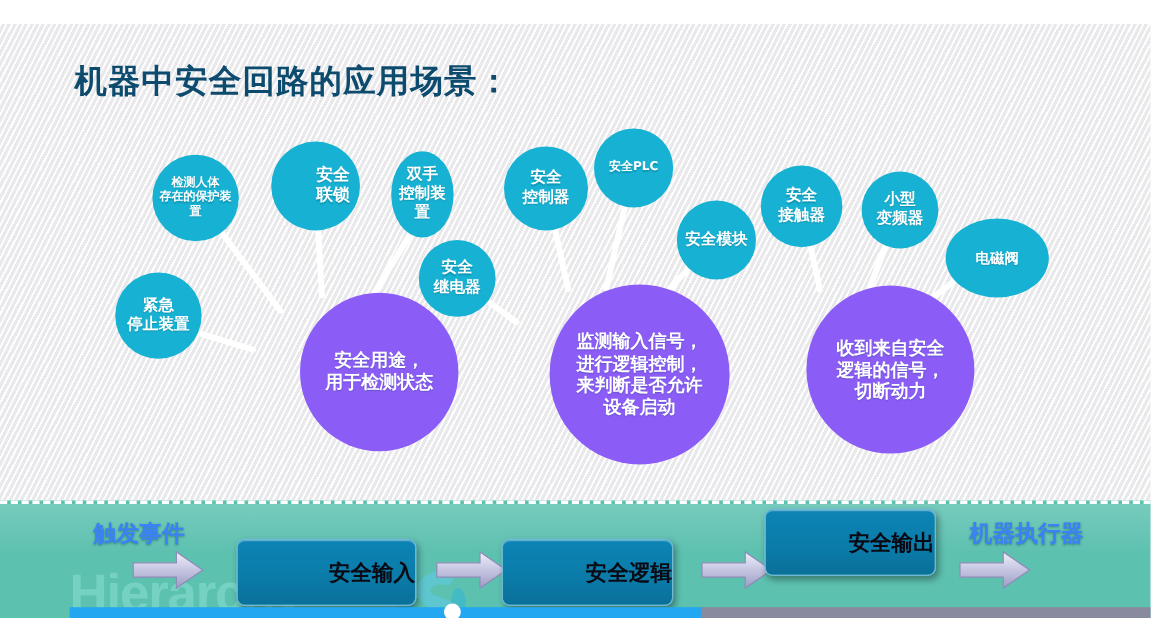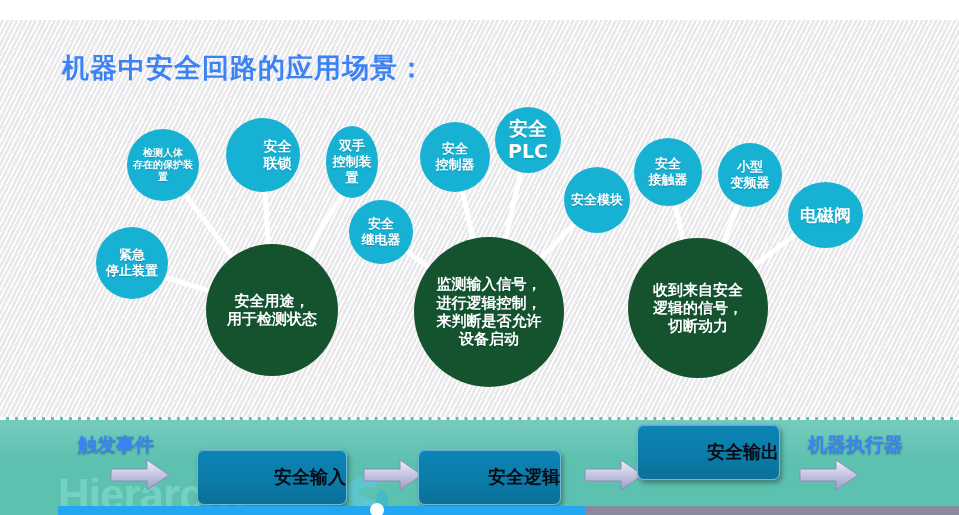--- a/index.html
+++ b/index.html
@@ -16,40 +16,40 @@
     background-color:#e9e9eb;
     background-image:repeating-linear-gradient(
        -63deg,
        rgba(255,255,255,.95) 0px, rgba(255,255,255,.95) 1.6px,
        rgba(214,214,218,0) 1.6px, rgba(214,214,218,0) 4.2px);
   }
 
   
   #title{
     position:absolute;left:62px;top:50px;
-    font-size:27px;font-weight:bold;color:#3b82f6;
+    font-size:27px;font-weight:bold;color:#0c4a6e;
     letter-spacing:1px;white-space:nowrap;
     font-family:Liberation Sans, sans-serif;
   }
 
   
   #links{position:absolute;left:0;top:0;width:959px;height:515px;pointer-events:none;}
 
   
   .bubble{
     position:absolute;border-radius:50%;
     background:#17b2d3;
     display:flex;align-items:center;justify-content:center;
     text-align:center;color:#ffffff;
     font-family:"DejaVu Sans","Liberation Sans",sans-serif;
     font-weight:bold;line-height:1.22;
     box-sizing:border-box;
     text-shadow:0 1px 1px rgba(0,70,90,.28);
   }
-  .bubble.big{background:#14532d;}
+  .bubble.big{background:#8b5cf6;margin-left:44px;}
   .bubble .txt{padding:0 6px;white-space:pre-line;}
 
   
   #band{
     position:absolute;left:0;top:417px;width:959px;height:98px;
     background:#5dc1b0;
     border-top:3px dashed #ffffff;
     box-sizing:border-box;
   }
   #bandFade{
@@ -143,35 +143,35 @@
 控制装置</span>
       </div>
       <div class="bubble" style="left: 349px; top: 200px; width: 64px; height: 64px; font-size: 13px;">
         <span class="txt">安全
 继电器</span>
       </div>
       <div class="bubble" style="left: 420px; top: 122px; width: 70px; height: 70px; font-size: 13px;">
         <span class="txt">安全
 控制器</span>
       </div>
-      <div class="bubble" style="left: 495px; top: 107px; width: 66px; height: 66px; font-size: 19px;">
+      <div class="bubble" style="left: 495px; top: 107px; width: 66px; height: 66px; font-size: 10px;">
         <span class="txt">安全PLC</span>
       </div>
       <div class="bubble" style="left: 564px; top: 167px; width: 66px; height: 66px; font-size: 13px;">
         <span class="txt">安全模块</span>
       </div>
       <div class="bubble" style="left: 634px; top: 138px; width: 68px; height: 68px; font-size: 13px;">
         <span class="txt">安全
 接触器</span>
       </div>
       <div class="bubble" style="left: 718px; top: 143px; width: 64px; height: 64px; font-size: 13px;">
         <span class="txt">小型
 变频器</span>
       </div>
-      <div class="bubble" style="left: 788px; top: 182px; width: 75px; height: 66px; font-size: 17px;">
+      <div class="bubble" style="left: 788px; top: 182px; width: 86px; height: 66px; font-size: 12px;">
         <span class="txt">电磁阀</span>
       </div>
     </div>
 
   <div id="band">
     <div id="bandFade"></div>
   </div>
 
   <div id="wm">Hierarchy</div>
   <svg id="wmMark" viewBox="0 0 60 46">

